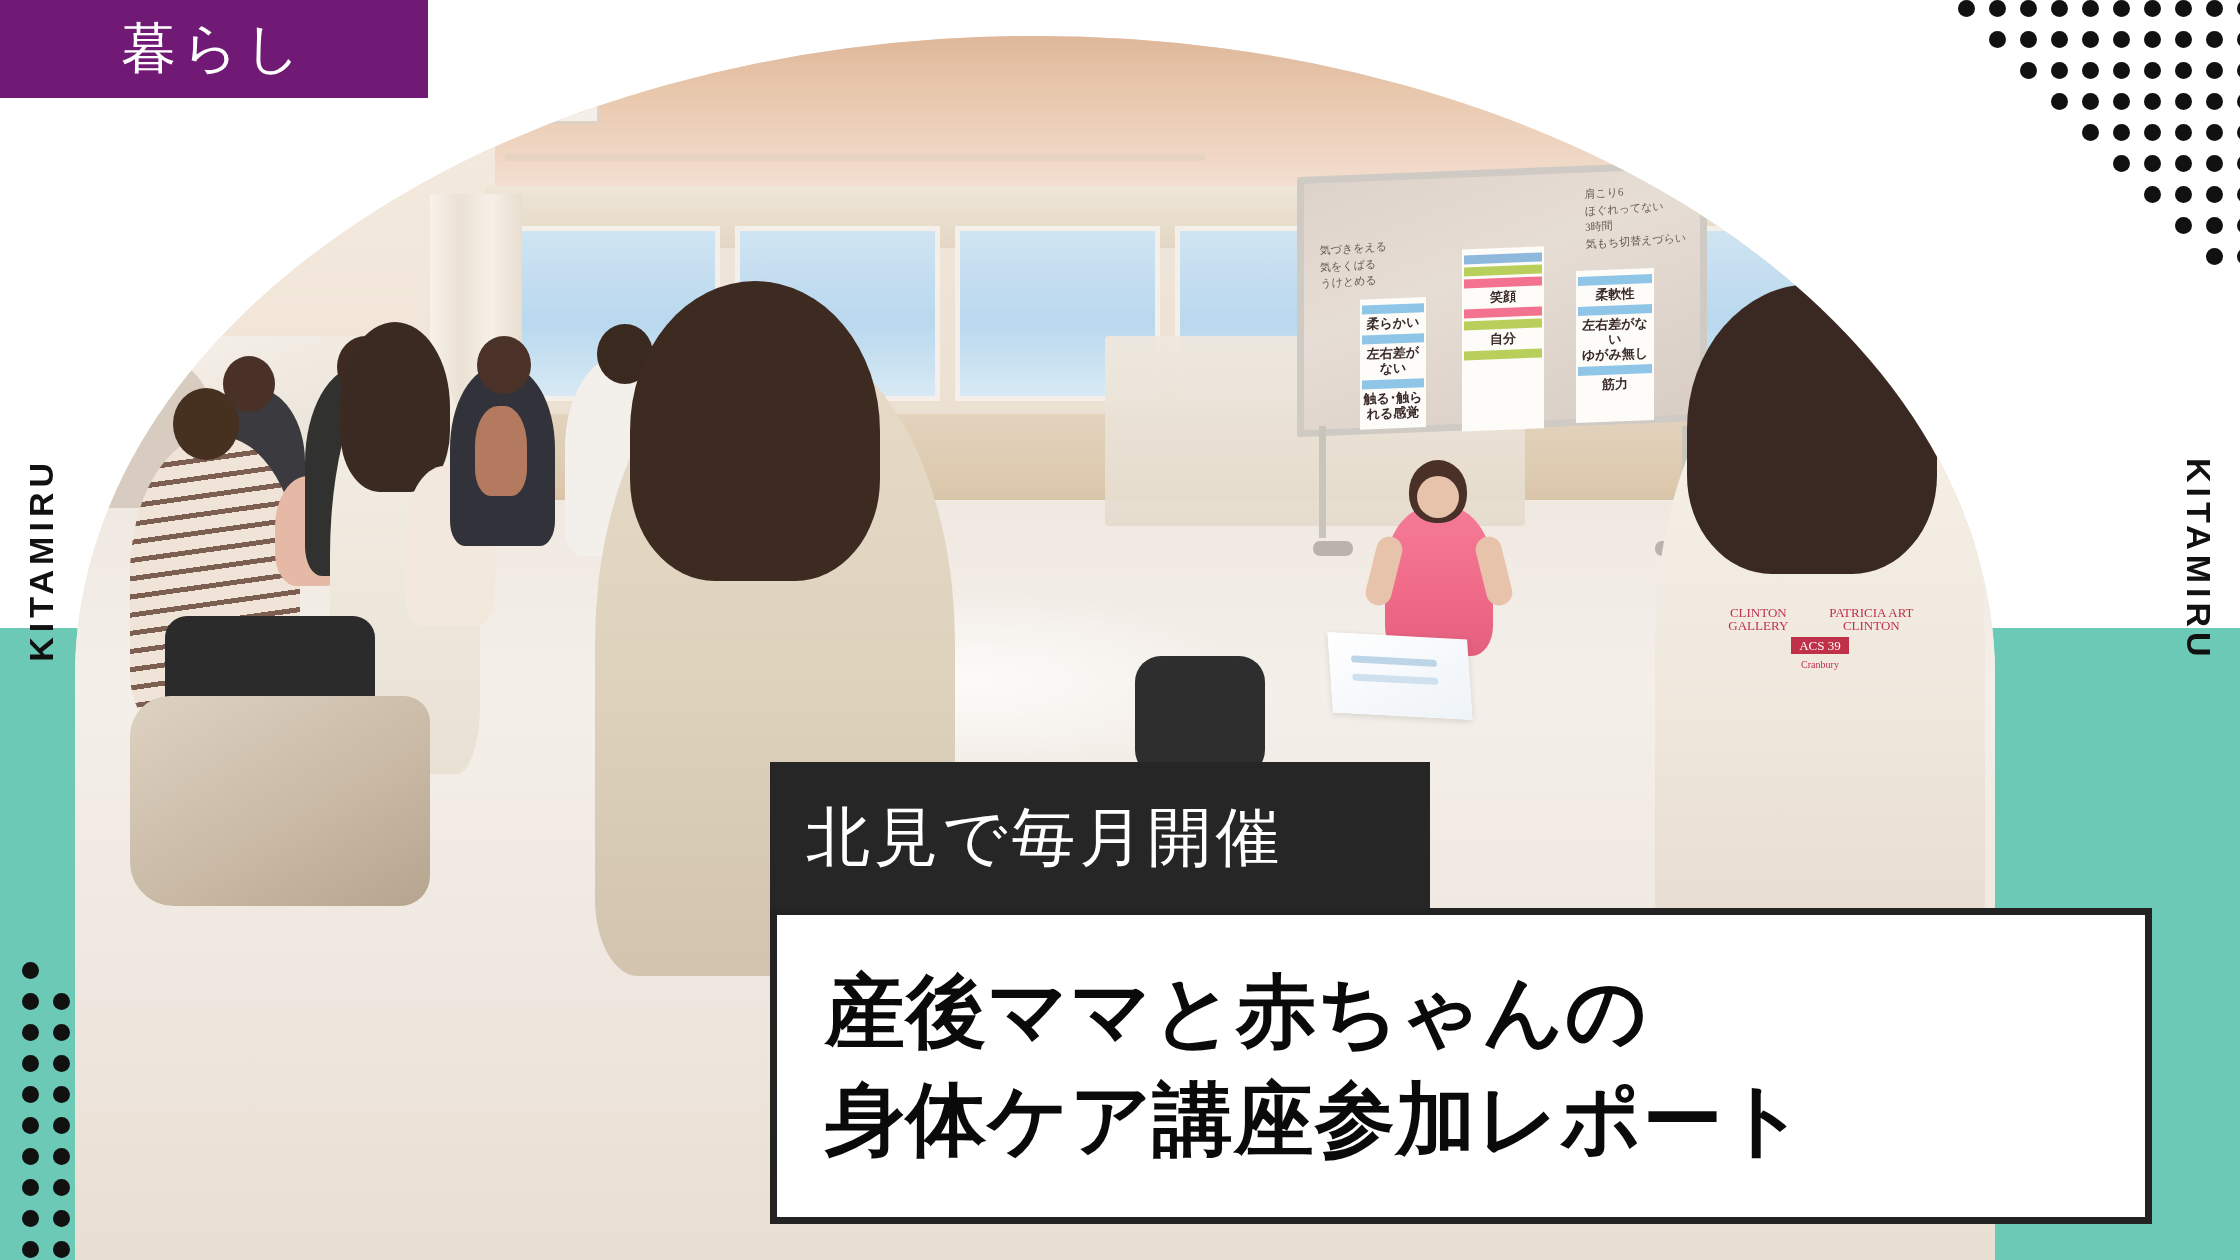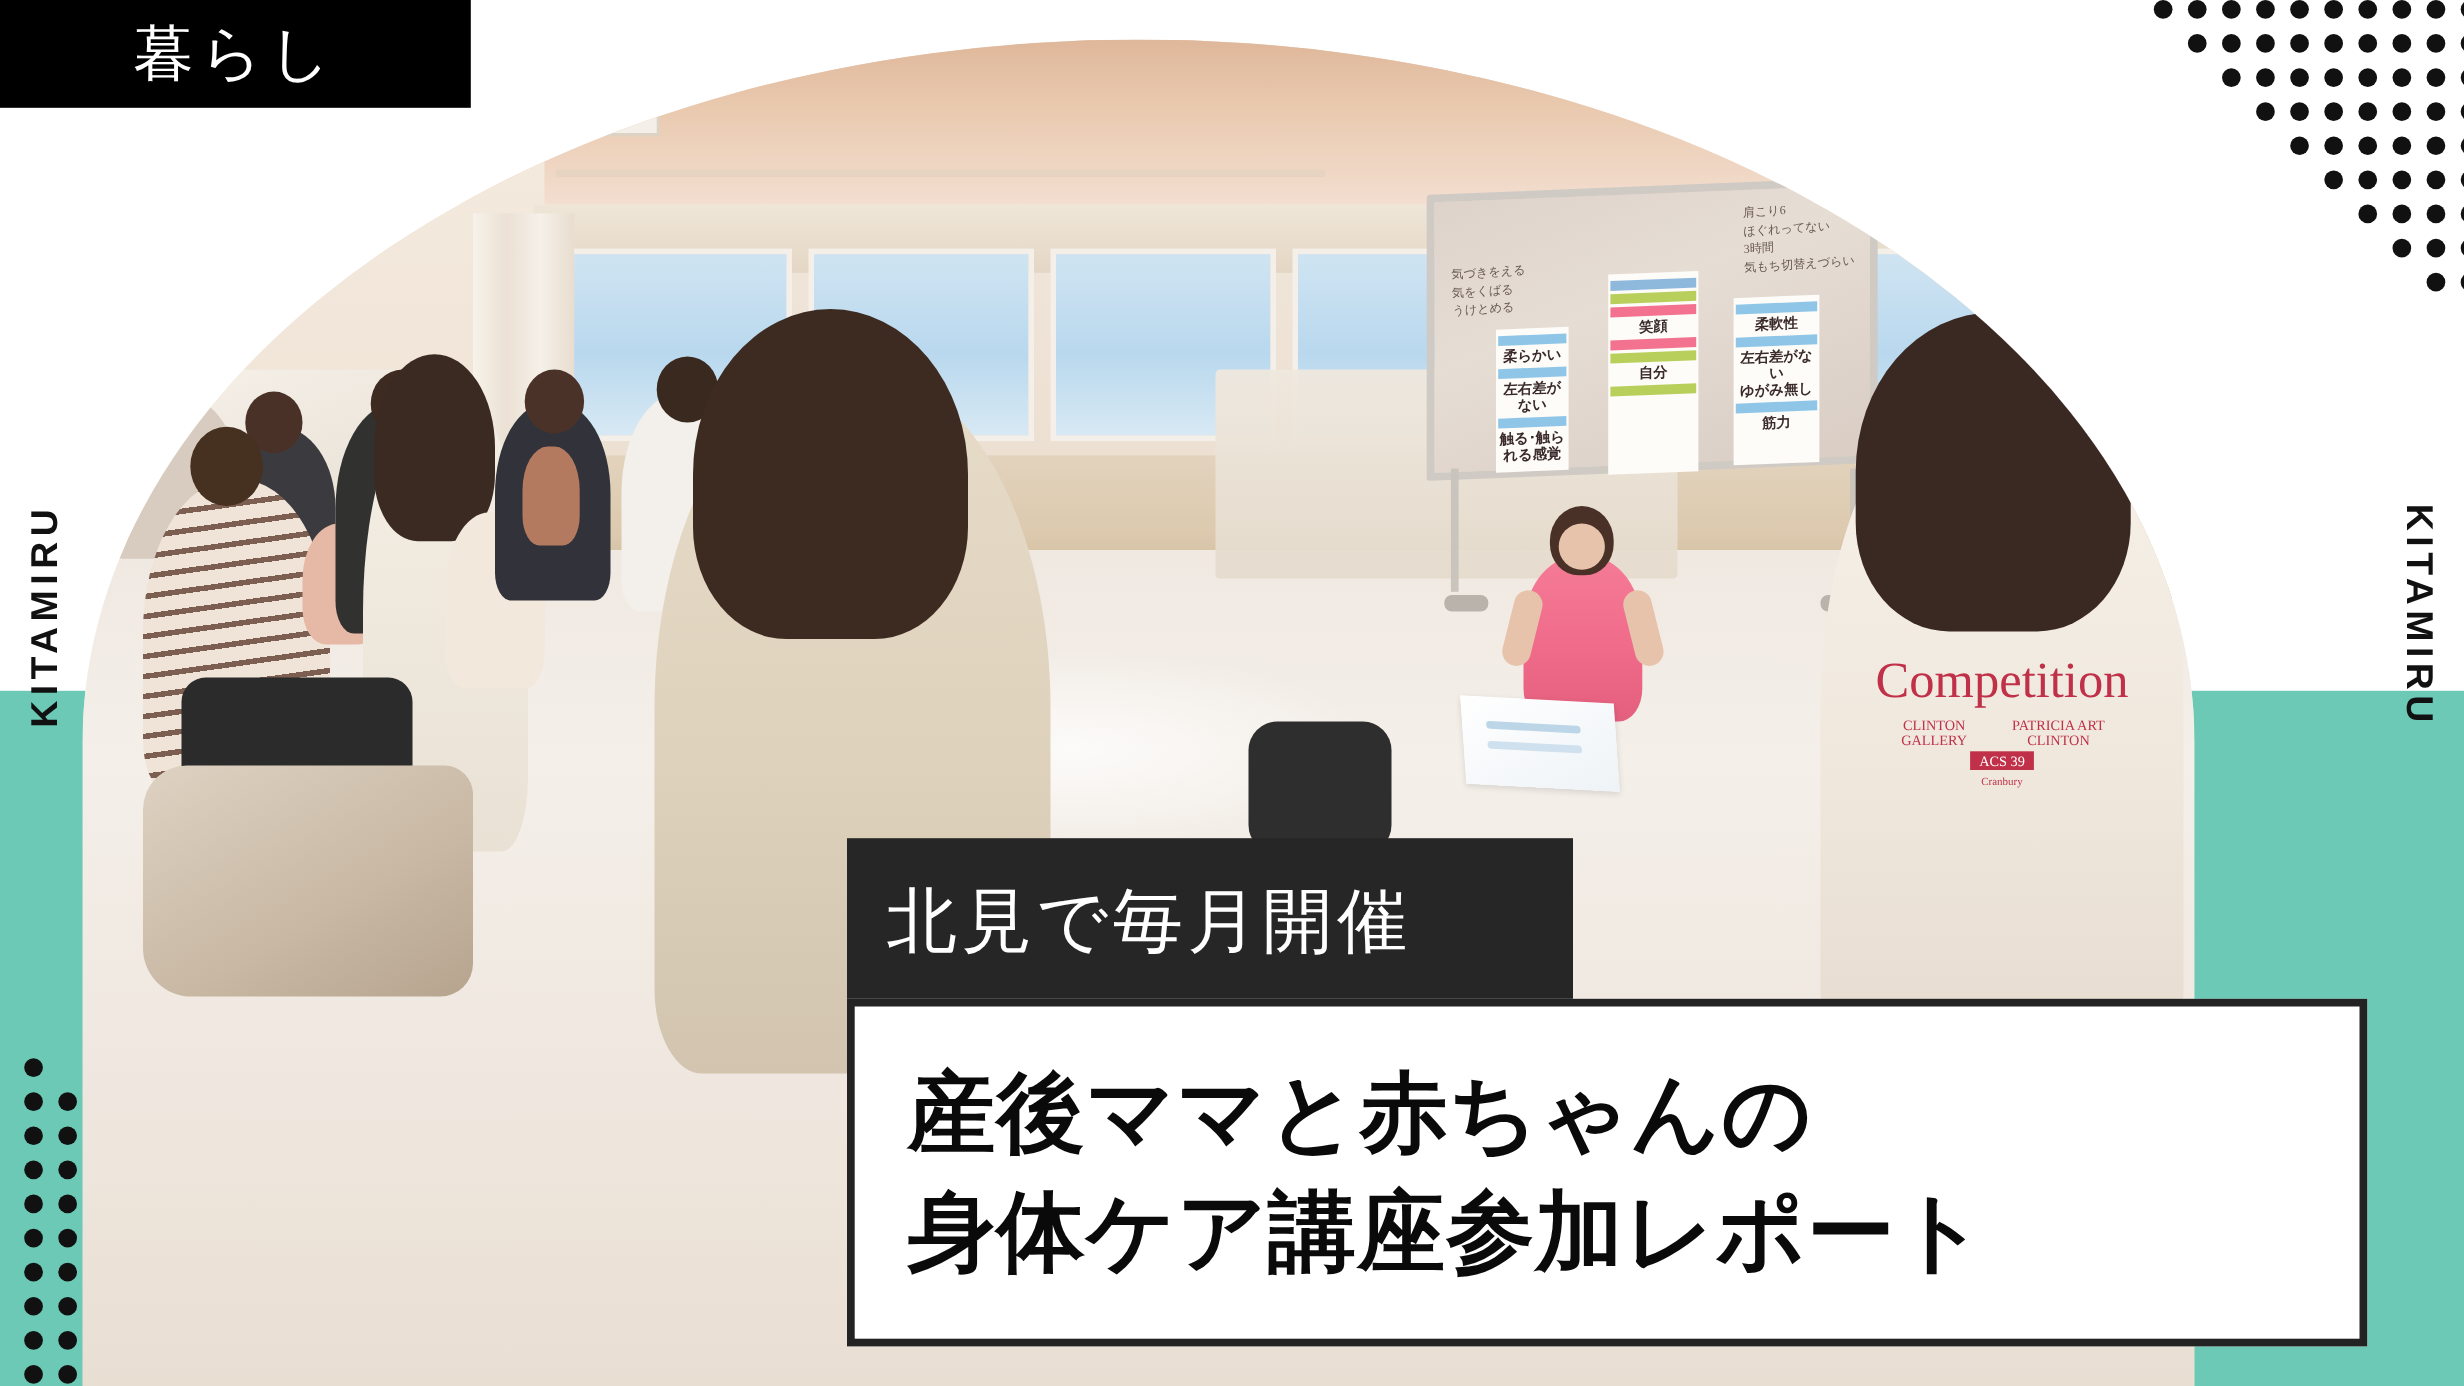--- a/index.html
+++ b/index.html
@@ -202,21 +202,21 @@
     position:absolute; left:1030px; top:300px; width:420px; height:190px;
     background:linear-gradient(180deg,#efe8de,#e5dbcd);
     border-radius:4px;
     opacity:.95;
   }
 
   
   .cat-badge {
     position:absolute; left:0; top:0;
     width:428px; height:98px;
-    background:#000000;
+    background:#701a75;
     display:flex; align-items:center; justify-content:center;
   }
   .cat-badge span {
     color:#ffffff;
     font-size:55px;
     letter-spacing:6px;
     font-family:"Liberation Sans", sans-serif;
   }
 
   
@@ -496,21 +496,20 @@
            border-radius:48% 48% 12% 12%;"></div>
       <div class="seat" style="left:555px; top:245px; width:250px; height:300px; background:#3d2b22; border-radius:50% 50% 34% 34%;"></div>
 
       <div class="seat" style="left:1580px; top:300px; width:330px; height:640px;
            background:linear-gradient(180deg,#f7f2ea 0%,#efe7dc 60%,#e6dace 100%);
            border-radius:48% 48% 12% 12%;"></div>
       <div class="seat" style="left:1612px; top:248px; width:250px; height:290px; background:#3a2822; border-radius:50% 50% 34% 34%;"></div>
 
       <div style="position:absolute; left:1620px; top:560px; width:250px; color:#c03048;
                   font-family:'Liberation Serif', serif; text-align:center; line-height:1.02;">
-        <div style="font-size:46px;">Competition</div>
         <div style="font-size:13px; margin-top:10px; display:flex; justify-content:space-between; padding:0 12px;">
           <span>CLINTON GALLERY</span>
           <span>PATRICIA ART CLINTON</span>
         </div>
         <div style="font-size:13px; margin-top:6px;">
           <span style="background:#c03048; color:#fff; padding:1px 8px;">ACS 39</span>
         </div>
         <div style="font-size:10px; margin-top:8px;">Cranbury</div>
       </div>
 

